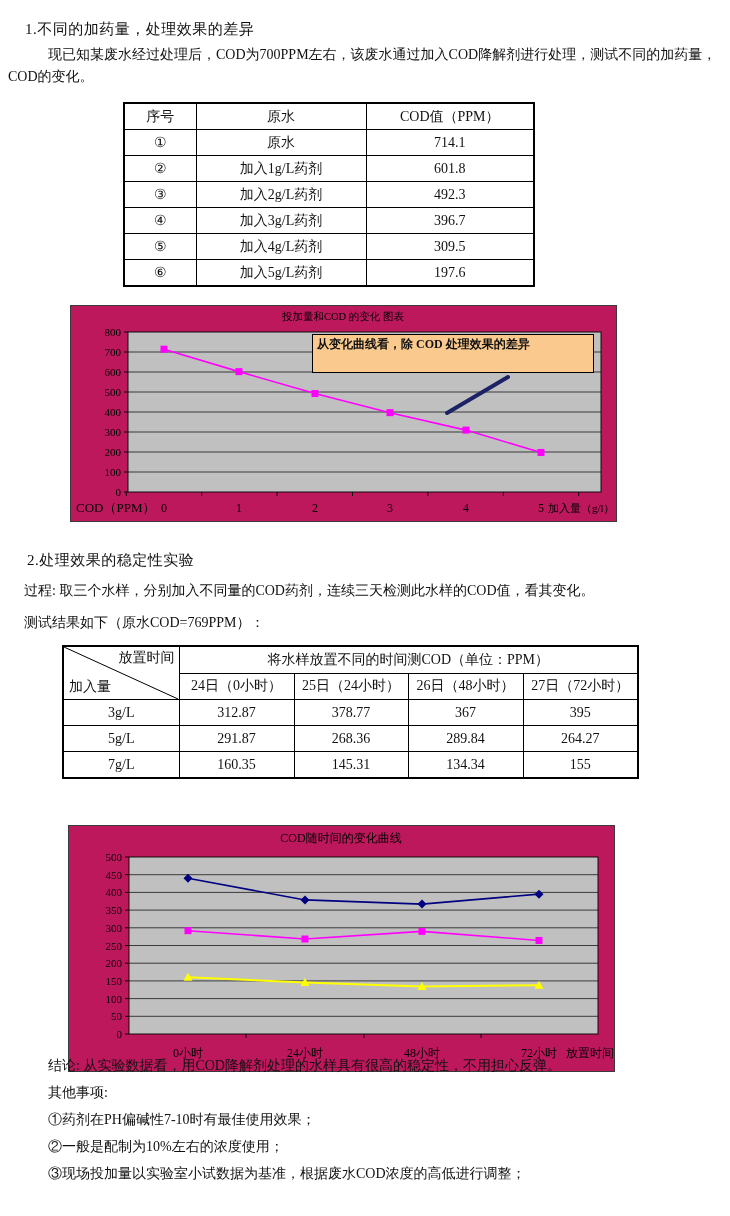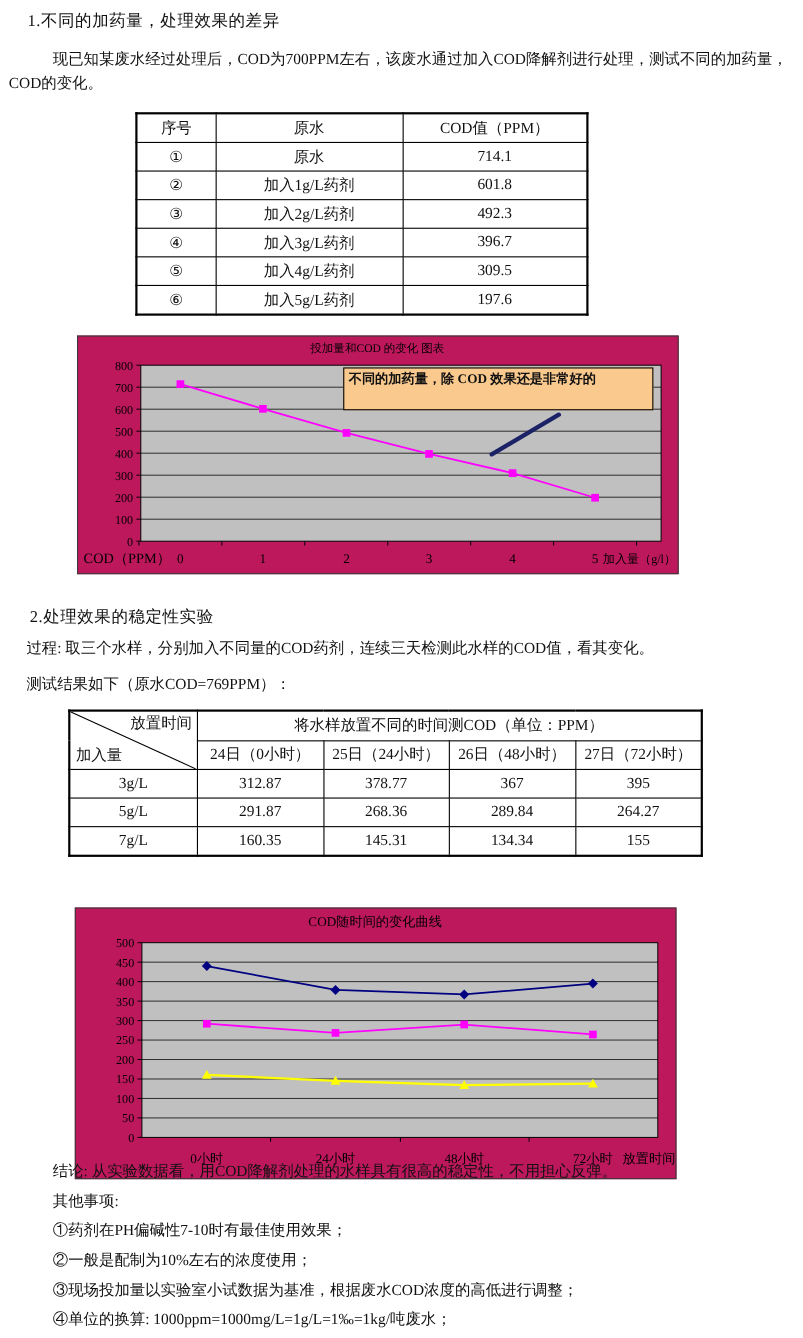--- a/index.html
+++ b/index.html
@@ -41,21 +41,21 @@
     position:absolute;left:241px;top:28px;width:272px;height:37px;
     background:#f9c98e;border:1px solid #000;
     font-weight:bold;font-size:12px;line-height:18px;
     padding:0 4px;white-space:nowrap;overflow:hidden;
   }
   .concl{font-size:14px;line-height:27px;white-space:nowrap;}
 </style>
 </head>
 <body>
 
-<div class="abs h1" style="left:25px;top:10px;">1.不同的加药量，处理效果的差异</div>
+<div class="abs h1" style="left:25px;top:20px;">1.不同的加药量，处理效果的差异</div>
 
 <div class="abs body-text para" style="left:8px;top:44px;">现已知某废水经过处理后，COD为700PPM左右，该废水通过加入COD降解剂进行处理，测试不同的加药量，COD的变化。</div>
 
 <table class="doc-table abs" style="left:123px;top:102px;width:410px;">
   <colgroup>
       <col style="width:72px">
       <col style="width:170px">
       <col style="width:168px">
     </colgroup>
   <thead>
@@ -148,21 +148,21 @@
         <rect x="240.5" y="84.03999999999999" width="7" height="7" fill="#ff00ff"></rect>
         <rect x="315.5" y="103.16" width="7" height="7" fill="#ff00ff"></rect>
         <rect x="391.5" y="120.6" width="7" height="7" fill="#ff00ff"></rect>
         <rect x="466.5" y="142.98" width="7" height="7" fill="#ff00ff"></rect>
       </g>
     <text class="axl" x="5" y="206" text-anchor="start">COD（PPM）</text>
     <text class="axr" x="477" y="206" text-anchor="start">加入量（g/l）</text>
     <line x1="376" y1="107" x2="437" y2="71" stroke="#1c2266" stroke-width="4" stroke-linecap="round"></line>
   </svg>
   <div class="anno" style="background: rgb(249, 201, 142);">
-    <div>不同的加药量，除 COD 效果还是非常好的</div>
+    <div>从变化曲线看，除 COD 处理效果的差异</div>
   </div>
 </div>
 
 <div class="abs h1" style="left:27px;top:551px;">2.处理效果的稳定性实验</div>
 <div class="abs body-text" style="left:24px;top:580px;white-space:nowrap;">过程: 取三个水样，分别加入不同量的COD药剂，连续三天检测此水样的COD值，看其变化。</div>
 <div class="abs body-text" style="left:24px;top:612px;white-space:nowrap;">测试结果如下（原水COD=769PPM）：</div>
 
 <table class="doc-table abs" style="left:62px;top:645px;width:575px;">
   <colgroup>
       <col style="width:116px">
@@ -276,14 +276,13 @@
     <text class="cat" x="497" y="231" text-anchor="start">放置时间</text>
   </svg>
 </div>
 
 <div class="abs concl" style="left:48px;top:1052px;">
   <div>结论: 从实验数据看，用COD降解剂处理的水样具有很高的稳定性，不用担心反弹。</div>
   <div>其他事项:</div>
   <div>①药剂在PH偏碱性7-10时有最佳使用效果；</div>
   <div>②一般是配制为10%左右的浓度使用；</div>
   <div>③现场投加量以实验室小试数据为基准，根据废水COD浓度的高低进行调整；</div>
-  <div>④单位的换算: 1000ppm=1000mg/L=1g/L=1‰=1kg/吨废水；</div>
 </div>
 
 </body></html>

